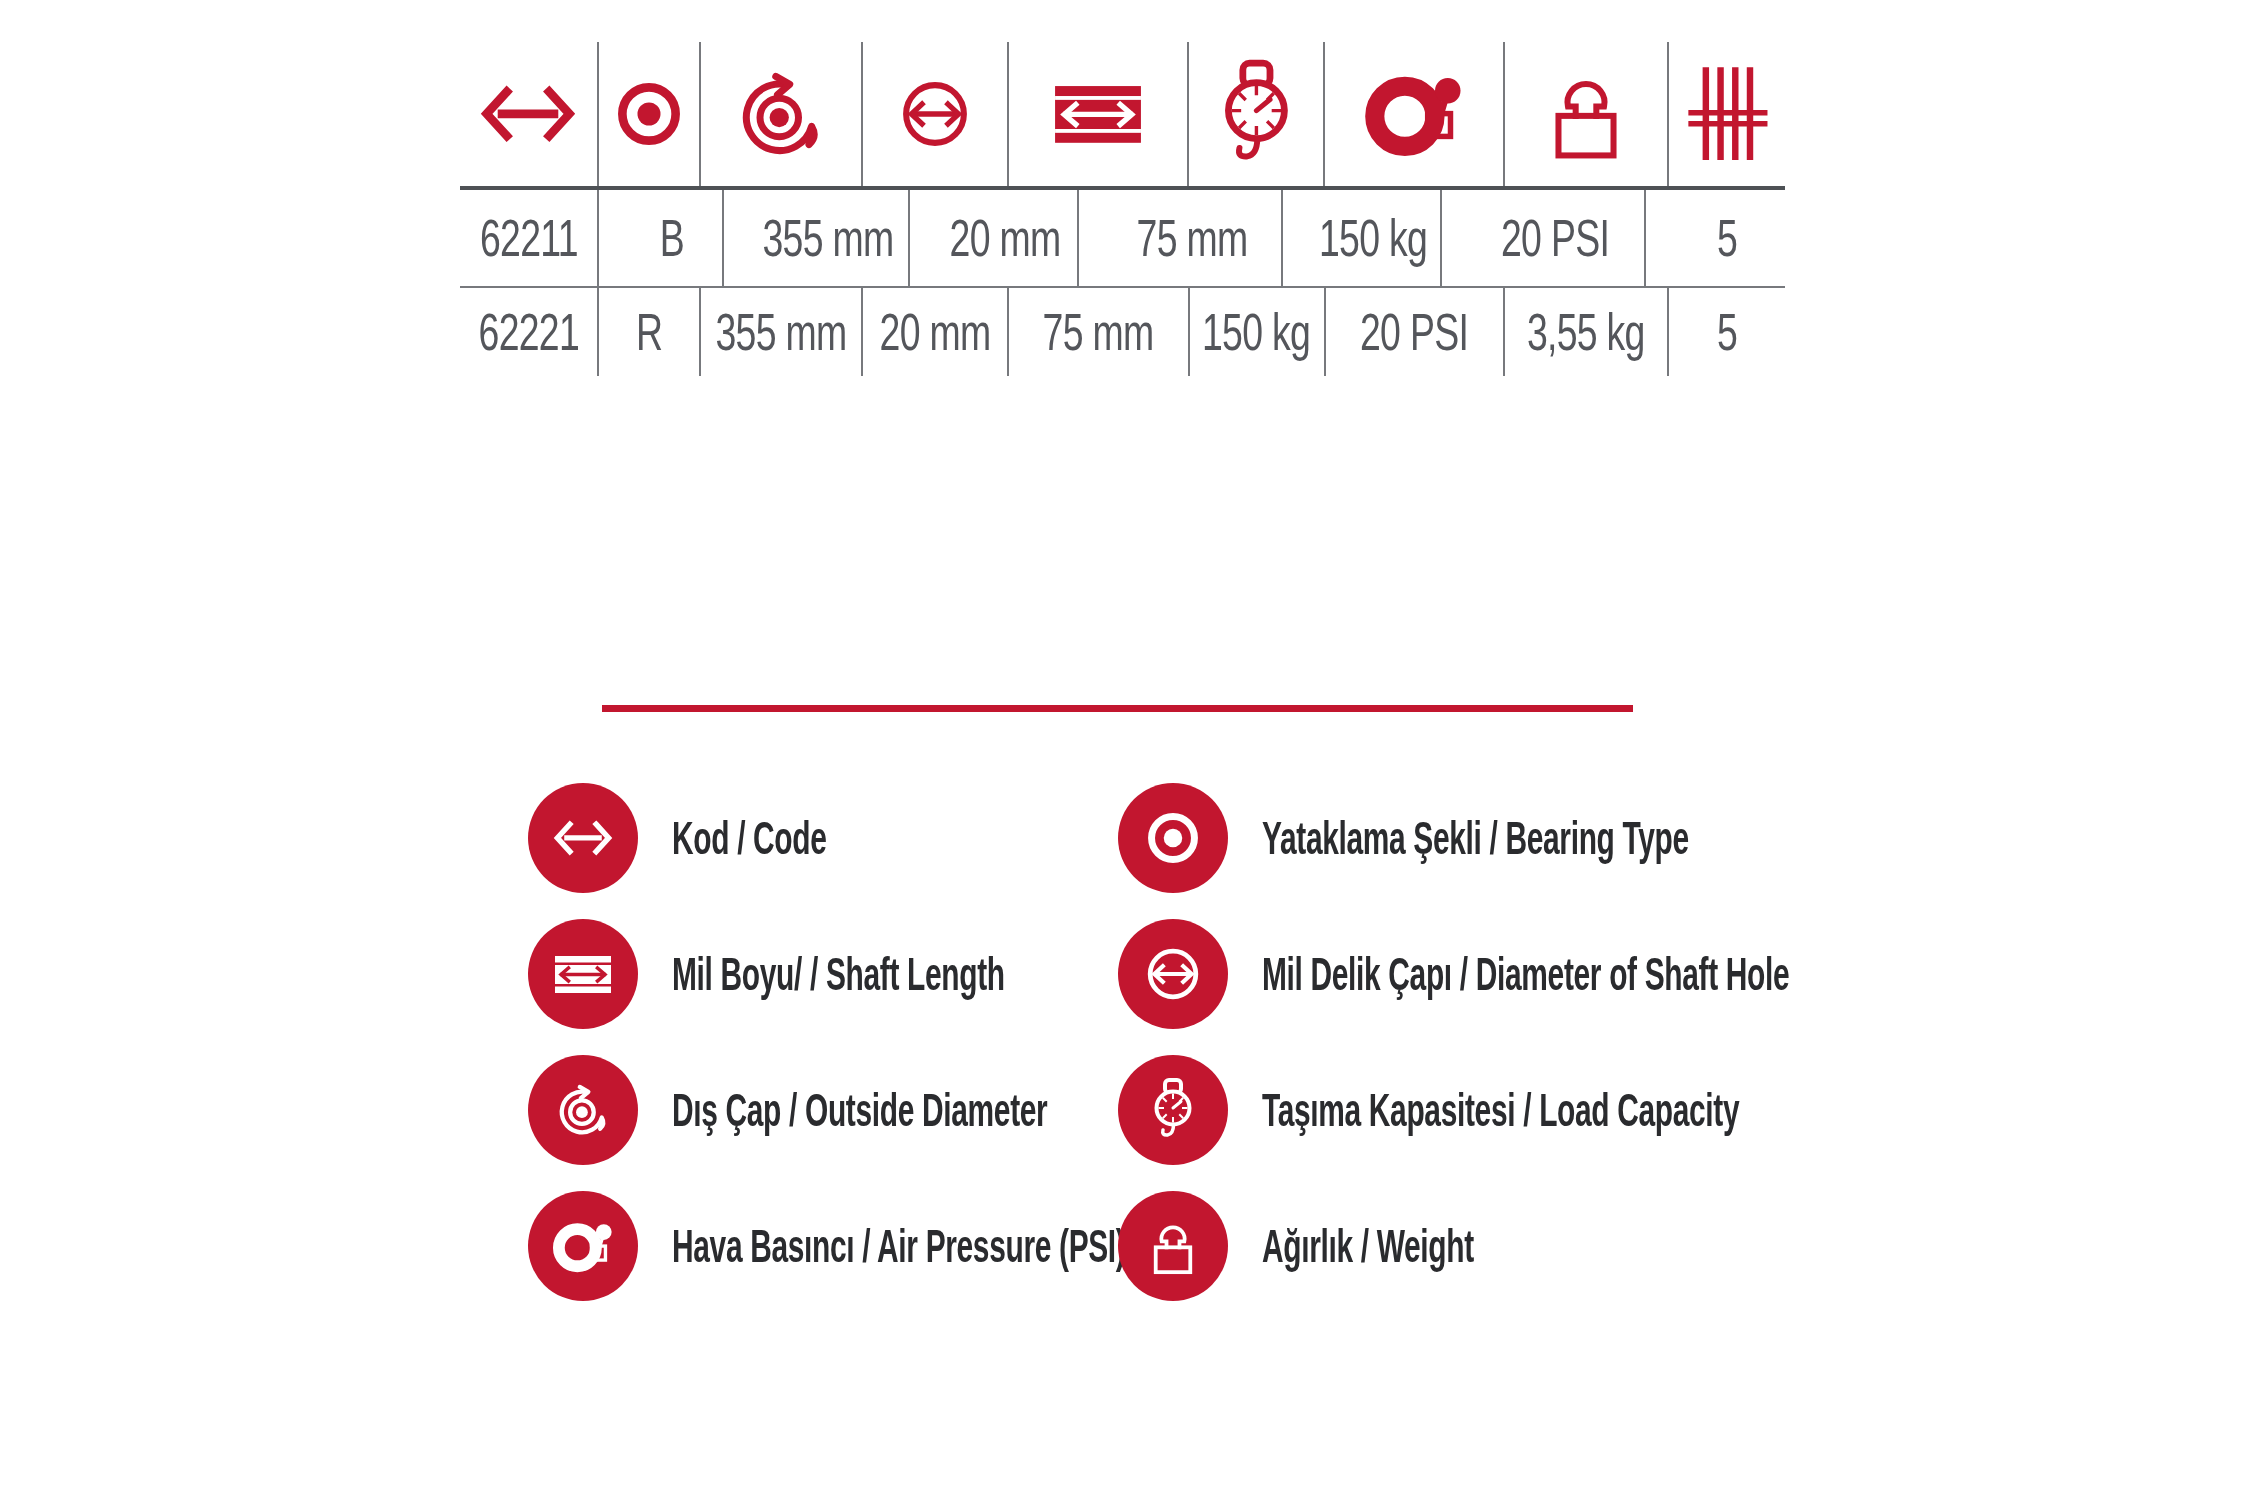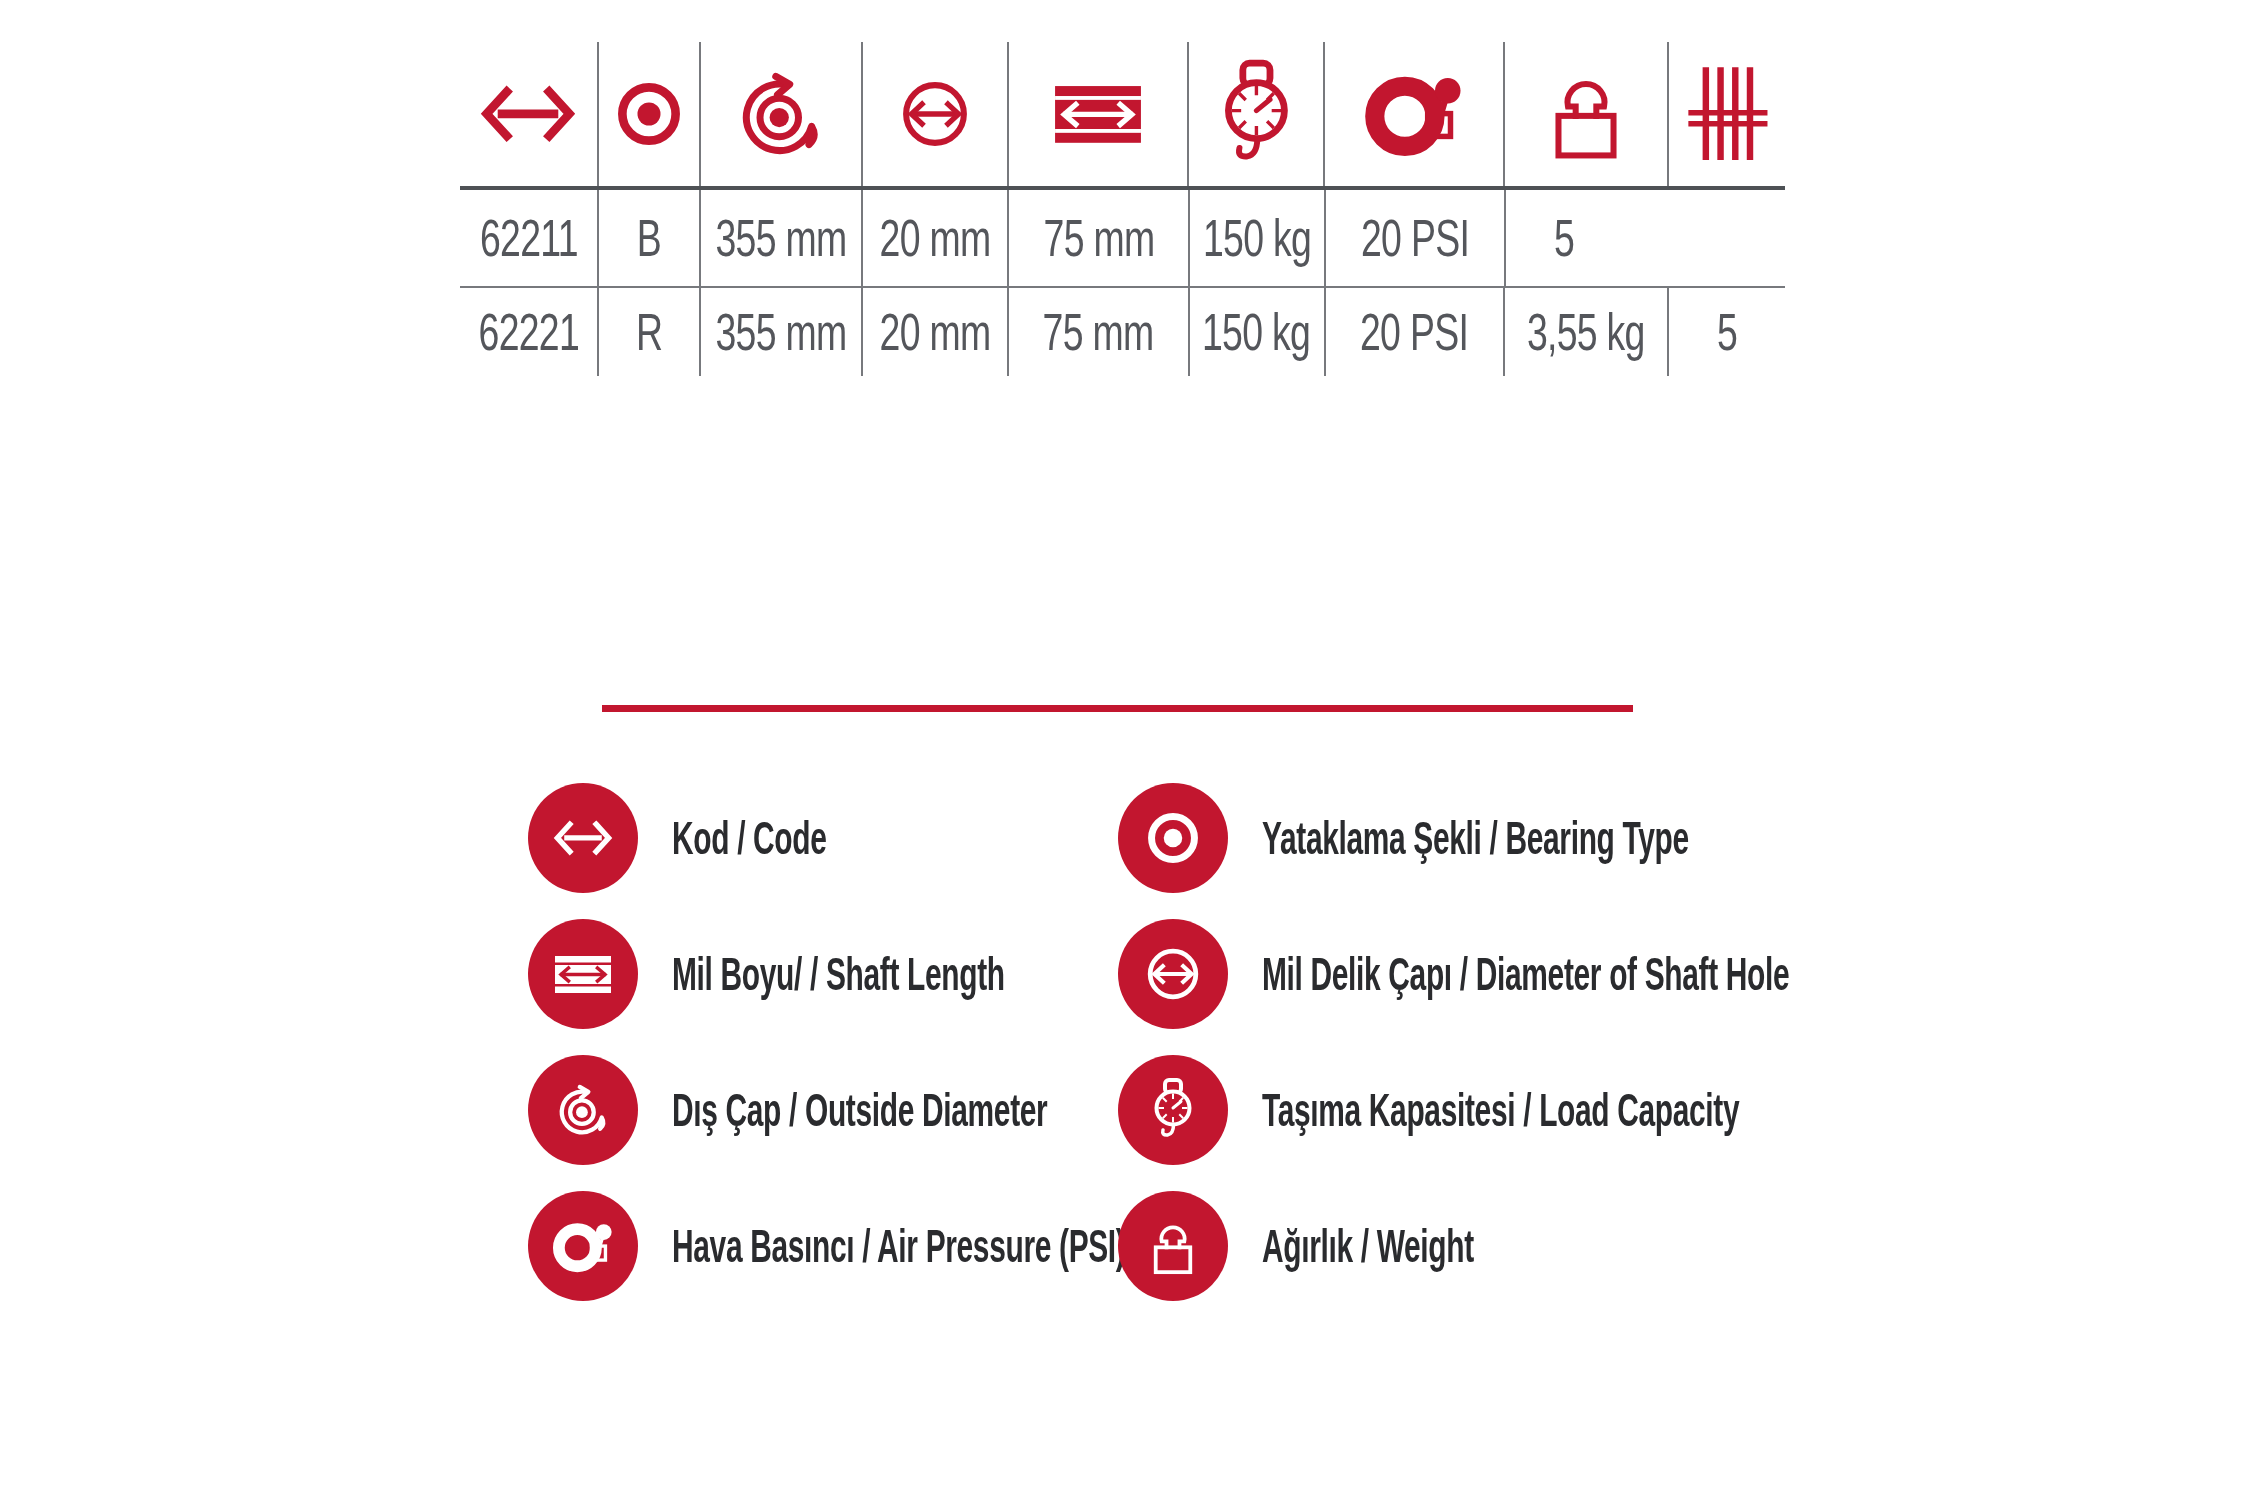--- a/index.html
+++ b/index.html
@@ -7,21 +7,21 @@
     position:relative; width:2250px; height:1500px; background:#ffffff;
     font-family:"Liberation Sans","DejaVu Sans",sans-serif;
     --accent:#C2162F; --line:#77797D; --darkline:#4E5155;
     overflow:hidden;
   }
 
   
   .spec-table { position:absolute; left:460px; top:42px; width:1325px; }
   .trow { display:flex; box-sizing:border-box; }
   .trh  { height:148px; border-bottom:4px solid var(--darkline); }
-  .tr1  { height:98px;  border-bottom:2px solid var(--line); }
+  .tr1  { height:98px;  border-bottom:2px solid var(--line);justify-content:space-between; }
   .tr2  { height:88px; }
   .cell { box-sizing:border-box; display:flex; align-items:center; justify-content:center;
           border-right:2px solid var(--line); }
   .cell:last-child { border-right:none; }
   .c0{width:139px} .c1{width:102px} .c2{width:162px} .c3{width:146px} .c4{width:181px}
   .c5{width:136px} .c6{width:180px} .c7{width:164px} .c8{width:116px}
   .val { font-size:52px; color:#54565B; letter-spacing:-1px; white-space:nowrap;
          transform:scaleX(0.72); transform-origin:center; }
 
   

